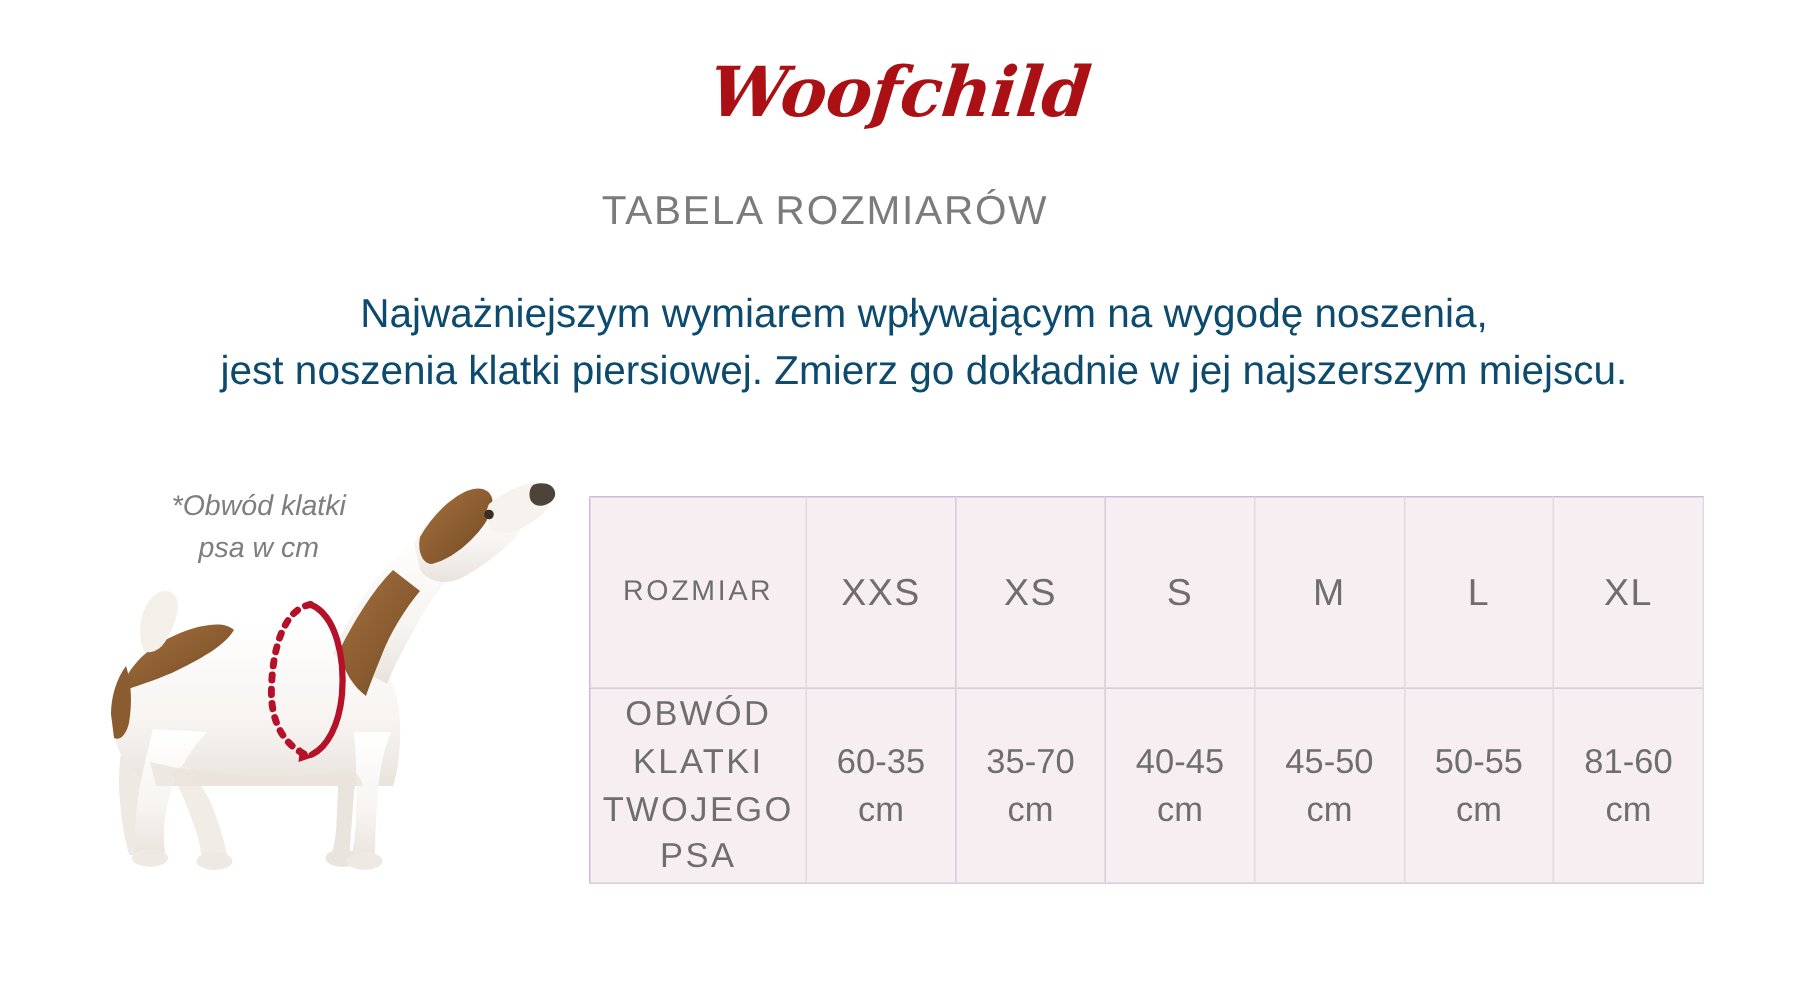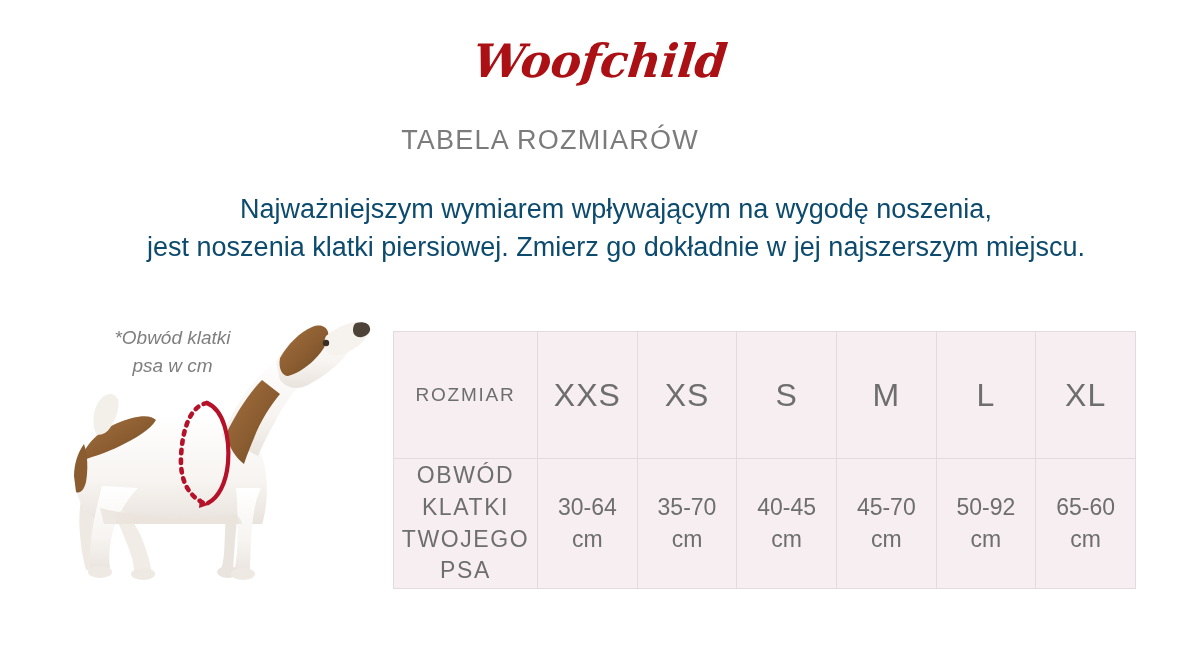--- a/index.html
+++ b/index.html
@@ -111,21 +111,21 @@
   .size-table td {
     background: #f6eef1;
     border: 1px solid #e2dade;
     text-align: center;
     vertical-align: middle;
     color: #6e6e6e;
     font-weight: normal;
   }
   .size-table tr.header-row td {
     height: 124px;
-    font-size: 32px;
+    font-size: 25px;
     letter-spacing: 1px;
   }
   .size-table tr.data-row td {
     height: 127px;
     font-size: 23px;
     line-height: 1.38;
   }
   .col-label {
     width: 144px;
   }
@@ -256,40 +256,40 @@
         <td>XL</td>
       </tr>
       <tr class="data-row">
         <td class="label-cell">
           <span class="val">OBWÓD
 KLATKI
 TWOJEGO
 PSA</span>
         </td>
         <td>
-          <span class="val">30-64
+          <span class="val">60-35
 cm</span>
         </td>
         <td>
           <span class="val">35-70
 cm</span>
         </td>
         <td>
           <span class="val">40-45
 cm</span>
         </td>
         <td>
-          <span class="val">45-70
-cm</span>
-        </td>
-        <td>
-          <span class="val">50-92
-cm</span>
-        </td>
-        <td>
-          <span class="val">65-60
+          <span class="val">45-50
+cm</span>
+        </td>
+        <td>
+          <span class="val">50-55
+cm</span>
+        </td>
+        <td>
+          <span class="val">81-60
 cm</span>
         </td>
       </tr>
     </tbody>
   </table>
 
 </div>
 
 </body></html>

